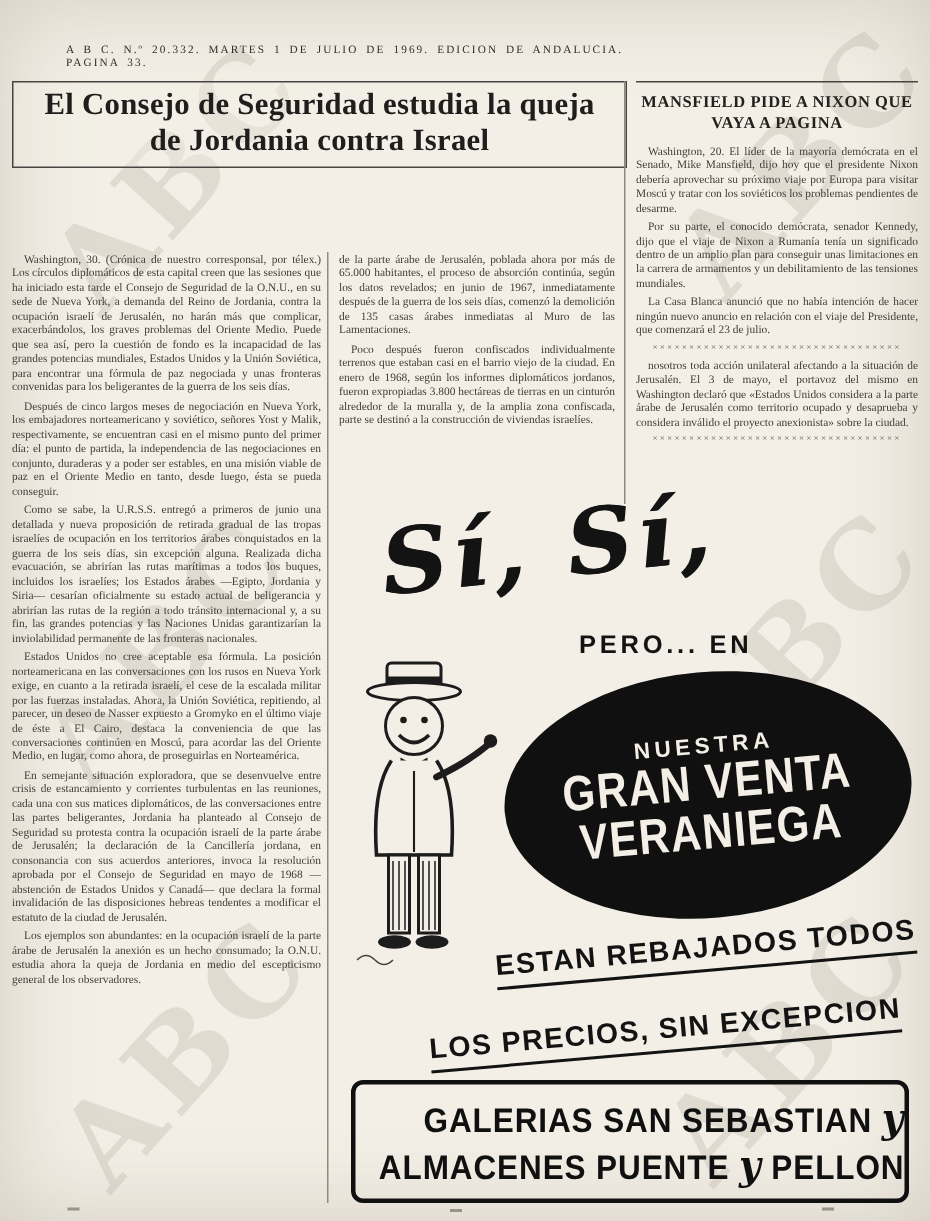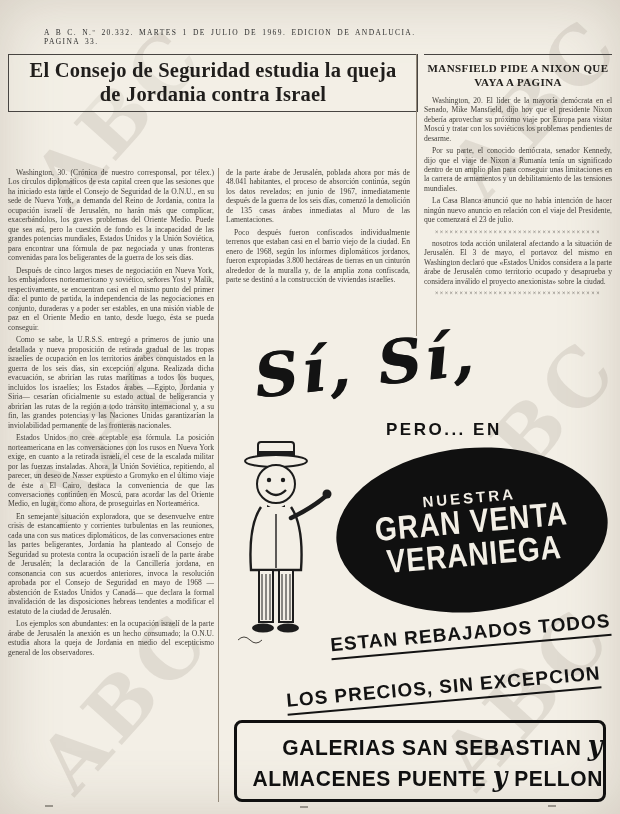--- a/index.html
+++ b/index.html
@@ -120,21 +120,21 @@
 
   <div class="bodycol col1">
     <p>Washington, 30. (Crónica de nuestro corresponsal, por télex.) Los círculos diplomáticos de esta capital creen que las sesiones que ha iniciado esta tarde el Consejo de Seguridad de la O.N.U., en su sede de Nueva York, a demanda del Reino de Jordania, contra la ocupación israelí de Jerusalén, no harán más que complicar, exacerbándolos, los graves problemas del Oriente Medio. Puede que sea así, pero la cuestión de fondo es la incapacidad de las grandes potencias mundiales, Estados Unidos y la Unión Soviética, para encontrar una fórmula de paz negociada y unas fronteras convenidas para los beligerantes de la guerra de los seis días.</p>
     <p>Después de cinco largos meses de negociación en Nueva York, los embajadores norteamericano y soviético, señores Yost y Malik, respectivamente, se encuentran casi en el mismo punto del primer día: el punto de partida, la independencia de las negociaciones en conjunto, duraderas y a poder ser estables, en una misión viable de paz en el Oriente Medio en tanto, desde luego, ésta se pueda conseguir.</p>
     <p>Como se sabe, la U.R.S.S. entregó a primeros de junio una detallada y nueva proposición de retirada gradual de las tropas israelíes de ocupación en los territorios árabes conquistados en la guerra de los seis días, sin excepción alguna. Realizada dicha evacuación, se abrirían las rutas marítimas a todos los buques, incluidos los israelíes; los Estados árabes —Egipto, Jordania y Siria— cesarían oficialmente su estado actual de beligerancia y abrirían las rutas de la región a todo tránsito internacional y, a su fin, las grandes potencias y las Naciones Unidas garantizarían la inviolabilidad permanente de las fronteras nacionales.</p>
     <p>Estados Unidos no cree aceptable esa fórmula. La posición norteamericana en las conversaciones con los rusos en Nueva York exige, en cuanto a la retirada israelí, el cese de la escalada militar por las fuerzas instaladas. Ahora, la Unión Soviética, repitiendo, al parecer, un deseo de Nasser expuesto a Gromyko en el último viaje de éste a El Cairo, destaca la conveniencia de que las conversaciones continúen en Moscú, para acordar las del Oriente Medio, en lugar, como ahora, de proseguirlas en Norteamérica.</p>
     <p>En semejante situación exploradora, que se desenvuelve entre crisis de estancamiento y corrientes turbulentas en las reuniones, cada una con sus matices diplomáticos, de las conversaciones entre las partes beligerantes, Jordania ha planteado al Consejo de Seguridad su protesta contra la ocupación israelí de la parte árabe de Jerusalén; la declaración de la Cancillería jordana, en consonancia con sus acuerdos anteriores, invoca la resolución aprobada por el Consejo de Seguridad en mayo de 1968 —abstención de Estados Unidos y Canadá— que declara la formal invalidación de las disposiciones hebreas tendentes a modificar el estatuto de la ciudad de Jerusalén.</p>
     <p>Los ejemplos son abundantes: en la ocupación israelí de la parte árabe de Jerusalén la anexión es un hecho consumado; la O.N.U. estudia ahora la queja de Jordania en medio del escepticismo general de los observadores.</p>
   </div>
   <div class="bodycol col2">
-    <p class="noindent">de la parte árabe de Jerusalén, poblada ahora por más de 48.041 habitantes, el proceso de absorción continúa, según los datos revelados; en junio de 1967, inmediatamente después de la guerra de los seis días, comenzó la demolición de 135 casas árabes inmediatas al Muro de las Lamentaciones.</p>
+    <p class="noindent">de la parte árabe de Jerusalén, poblada ahora por más de 65.000 habitantes, el proceso de absorción continúa, según los datos revelados; en junio de 1967, inmediatamente después de la guerra de los seis días, comenzó la demolición de 135 casas árabes inmediatas al Muro de las Lamentaciones.</p>
     <p>Poco después fueron confiscados individualmente terrenos que estaban casi en el barrio viejo de la ciudad. En enero de 1968, según los informes diplomáticos jordanos, fueron expropiadas 3.800 hectáreas de tierras en un cinturón alrededor de la muralla y, de la amplia zona confiscada, parte se destinó a la construcción de viviendas israelíes.</p>
   </div>
 
   <div class="vrule v1"></div>
   <div class="vrule v2"></div>
 
   <div class="side">
     <div class="shead">
       <span>MANSFIELD PIDE A NIXON QUE</span><br>
       <span>VAYA A PAGINA</span>

